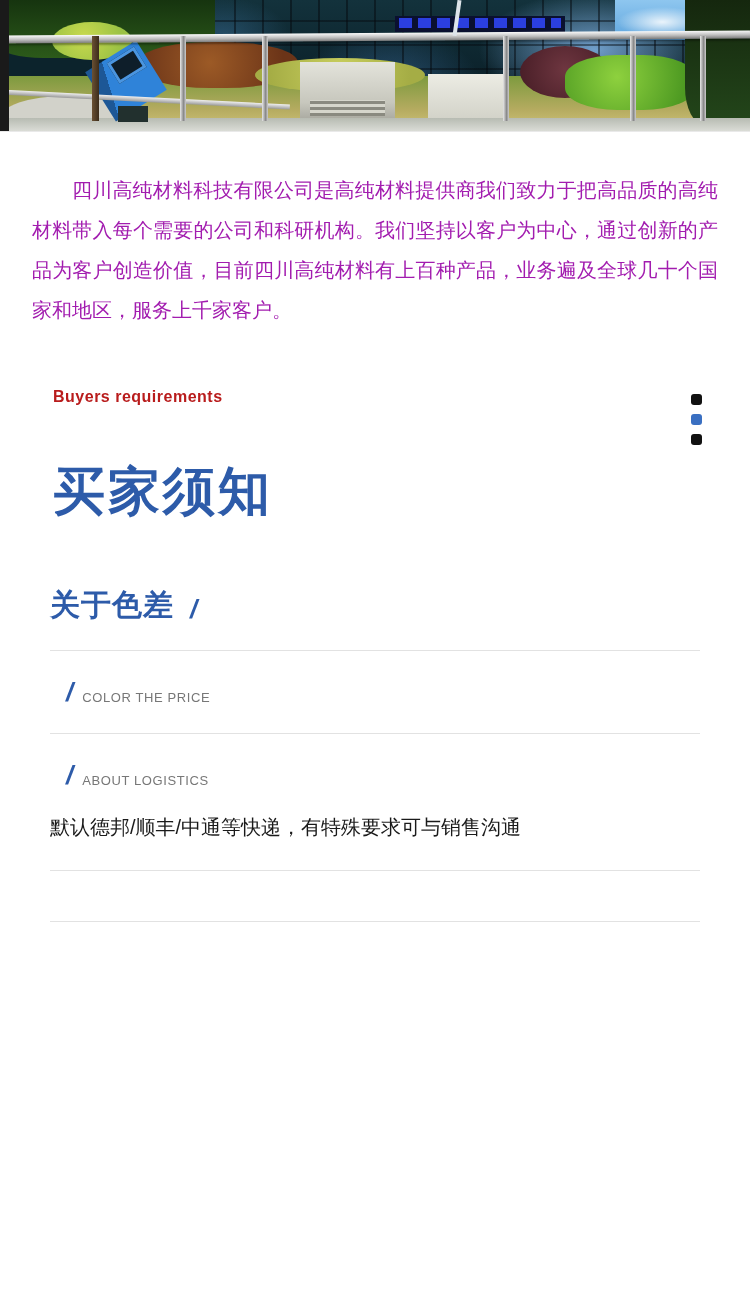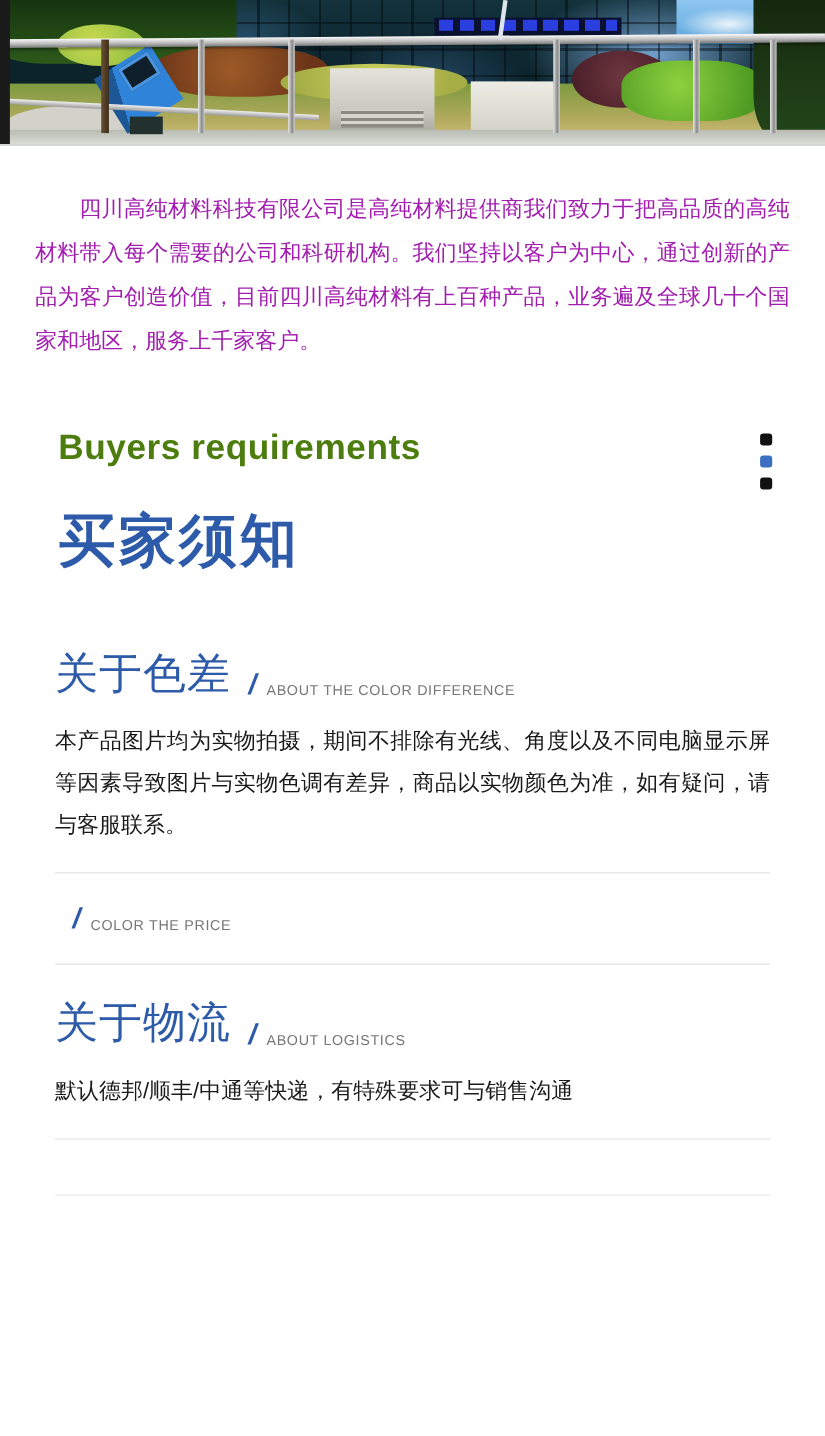--- a/index.html
+++ b/index.html
@@ -59,31 +59,31 @@
   .post.p2{left:180px;} .post.p3{left:262px;} .post.p4{left:503px;} .post.p5{left:630px;} .post.p6{left:700px;}
   .lamp{position:absolute;left:455px;top:0;width:4px;height:36px;background:#dde4ea;transform:rotate(8deg);}
   .dark-bar{position:absolute;left:0;top:0;width:9px;height:100%;background:#1a1a1a;}
 
   
   .intro{margin:38px 32px 0;}
   .intro p{margin:0;font-size:20px;line-height:40px;text-indent:2em;text-align:justify;color:#a21caf;}
   .intro p + p{margin-top:10px;}
 
   .notice-header{margin:58px 48px 0 53px;display:flex;justify-content:space-between;align-items:flex-start;}
-  .en-title{font-size:32px;font-weight:700;color:#4d7c0f;letter-spacing:.5px;}
+  .en-title{font-size:16px;font-weight:700;color:#b91c1c;letter-spacing:.5px;}
   .dots{display:flex;flex-direction:column;gap:9px;padding-top:6px;}
   .dot{width:11px;height:11px;border-radius:3px;background:#111;}
   .dot.blue{background:#3a6fc1;}
   .cn-big{margin:12px 0 0 53px;font-size:52px;font-weight:800;color:#2d5ba9;letter-spacing:3px;}
 
   .sections{margin:58px 50px 0;}
   .section{padding:26px 0 24px;border-bottom:1px solid #e2e2e2;}
   .section:first-child{padding-top:0;}
   .sec-head{display:flex;align-items:flex-end;}
-  .sec-cn{font-size:39px;font-weight:400;color:#2d5ba9;letter-spacing:1px;}
+  .sec-cn{font-size:30px;font-weight:700;color:#2d5ba9;letter-spacing:1px;}
   .sec-slash{font-size:26px;font-weight:700;font-style:italic;color:#2d5ba9;margin:0 9px 1px 16px;}
   .sec-en{font-size:13px;color:#777;letter-spacing:.6px;padding-bottom:4px;}
   .sec-body{margin-top:16px;font-size:20px;line-height:38px;text-align:justify;color:#1a1a1a;}
 </style>
 </head>
 <body>
 
 <div class="banner">
   <div class="glass">
     <div class="glass-grid"></div>
@@ -135,35 +135,32 @@
   </div>
 </div>
 <div class="cn-big">买家须知</div>
 
 <div class="sections">
 
   <div class="section">
     <div class="sec-head">
       <span class="sec-cn">关于色差</span>
       <span class="sec-slash">/</span>
-      <span class="sec-en">ABOUT THE COLOR DIFFERENCE</span>
     </div>
-    <div class="sec-body">本产品图片均为实物拍摄，期间不排除有光线、角度以及不同电脑显示屏等因素导致图片与实物色调有差异，商品以实物颜色为准，如有疑问，请与客服联系。</div>
   </div>
 
   <div class="section">
     <div class="sec-head">
       <span class="sec-slash">/</span>
       <span class="sec-en">COLOR THE PRICE</span>
     </div>
   </div>
 
   <div class="section">
     <div class="sec-head">
-      <span class="sec-cn">关于物流</span>
       <span class="sec-slash">/</span>
       <span class="sec-en">ABOUT LOGISTICS</span>
     </div>
     <div class="sec-body">默认德邦/顺丰/中通等快递，有特殊要求可与销售沟通</div>
   </div>
 
   <div class="section">
     
     
   </div>

